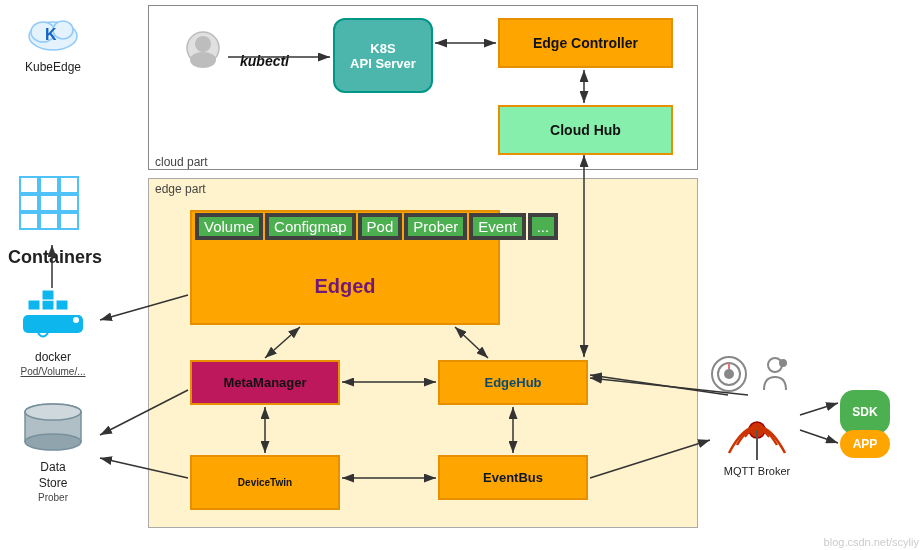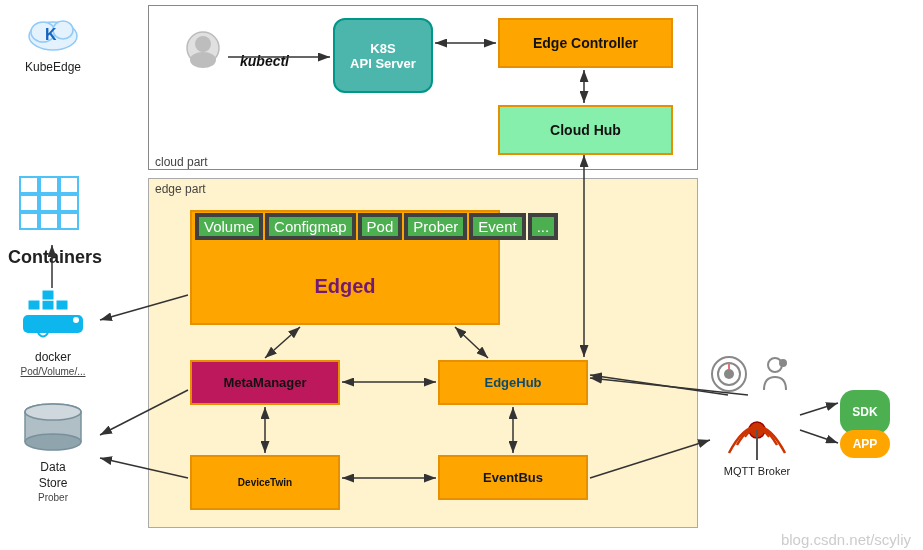--- a/index.html
+++ b/index.html
@@ -367,23 +367,23 @@
     .iot-icons {
       position: absolute;
       left: 710px;
       top: 355px;
       display: flex;
       gap: 8px;
     }
 
     .watermark {
       position: absolute;
-      right: 12px;
+      right: 4px;
       bottom: 2px;
-      font-size: 15px;
+      font-size: 11px;
       color: #ccc;
     }
   </style>
 </head>
 <body>
 
 <div class="kubeedge-logo">
   <div class="kubeedge-icon">
     <svg viewBox="0 0 60 50" xmlns="http://www.w3.org/2000/svg">
 

